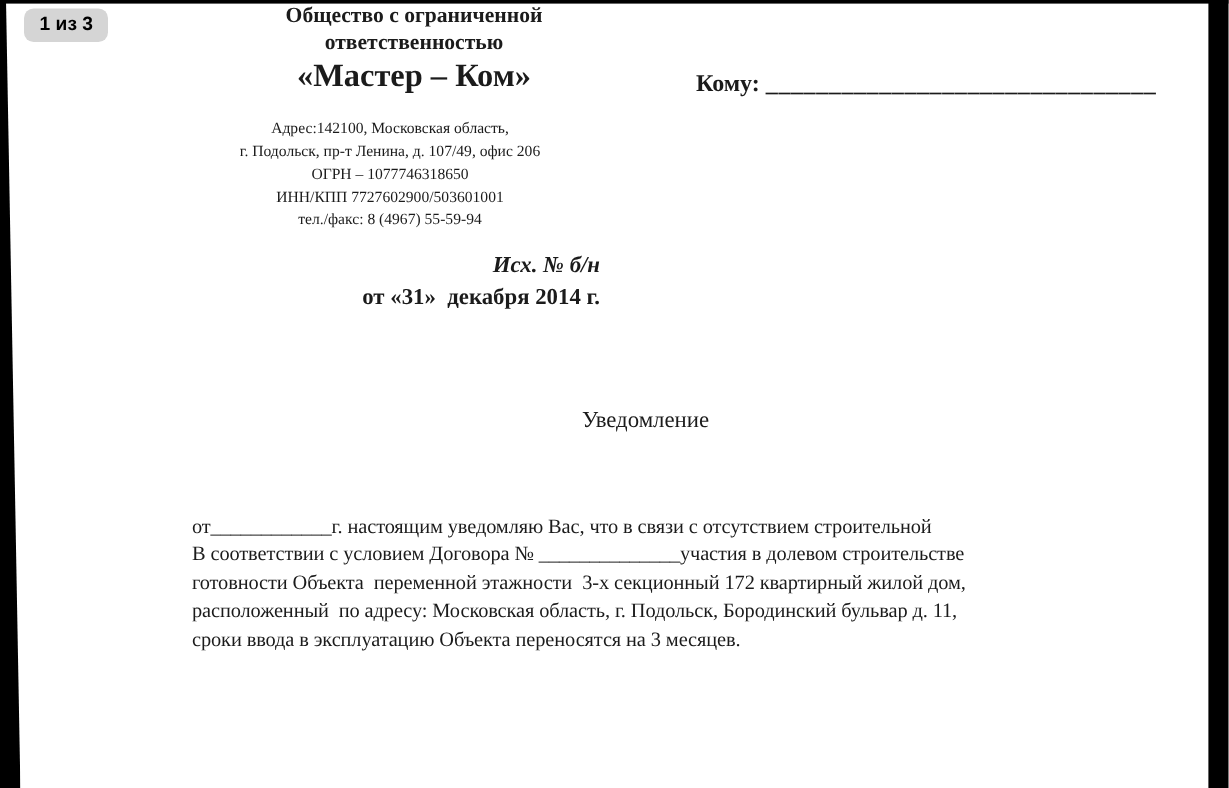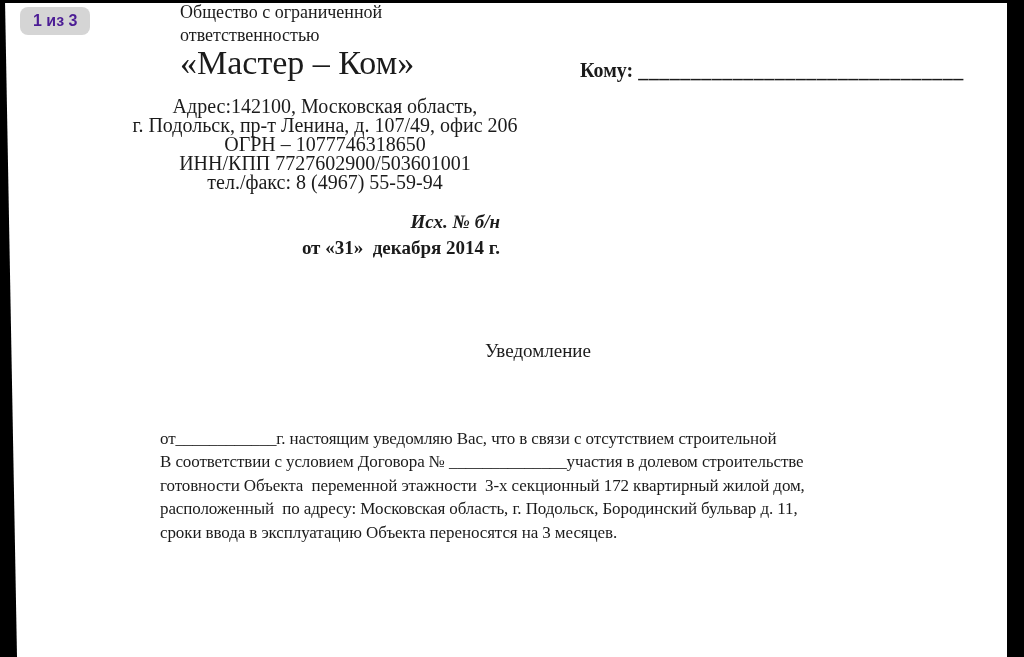--- a/index.html
+++ b/index.html
@@ -23,42 +23,42 @@
     background: #000; z-index: 2;
     clip-path: polygon(0 0, 5px 0, 17px 100%, 0 100%);
   }
   .edge-right {
     position: absolute; right: 0; top: 0; width: 17px; height: 657px;
     background: #000; z-index: 2;
   }
   
   .page-badge {
     position: absolute; left: 20px; top: 7px; z-index: 5;
-    background: #d5d5d5; color: #4c1d95;
+    background: #d5d5d5; color: #000000;
     font-family: "Liberation Sans", "DejaVu Sans", sans-serif;
     font-size: 16px; font-weight: 600;
     padding: 4px 13px; border-radius: 8px; line-height: 20px;
   }
   .doc { position: absolute; inset: 0; z-index: 1; }
   .org-block {
     position: absolute; left: 180px; top: 1px; width: 330px;
-    font-weight: normal; font-size: 18px; line-height: 23px;
+    text-align: center; font-weight: bold; font-size: 18px; line-height: 23px;
   }
   .org-title {
     position: absolute; left: 180px; top: 48px; width: 330px;
-    font-weight: normal; font-size: 34px; line-height: 30px;
+    text-align: center; font-weight: bold; font-size: 27px; line-height: 30px;
   }
   .to-row {
     position: absolute; left: 550px; top: 36px;
     font-weight: bold; font-size: 20px; white-space: pre;
   }
   .to-row .blank { font-weight: bold; letter-spacing: 0.5px; }
   .addr-block {
     position: absolute; left: 130px; top: 97px; width: 390px;
-    text-align: center; font-size: 20px; line-height: 19px;
+    text-align: center; font-size: 13px; line-height: 19px;
   }
   .ref-block {
     position: absolute; left: 200px; top: 209px; width: 300px;
     text-align: right; font-size: 19px; line-height: 26px; font-weight: bold;
   }
   .ref-number { font-style: italic; }
   .ref-date { white-space: pre; }
   .doc-title {
     position: absolute; left: 276px; top: 340px; width: 524px;
     text-align: center; font-size: 19px;

